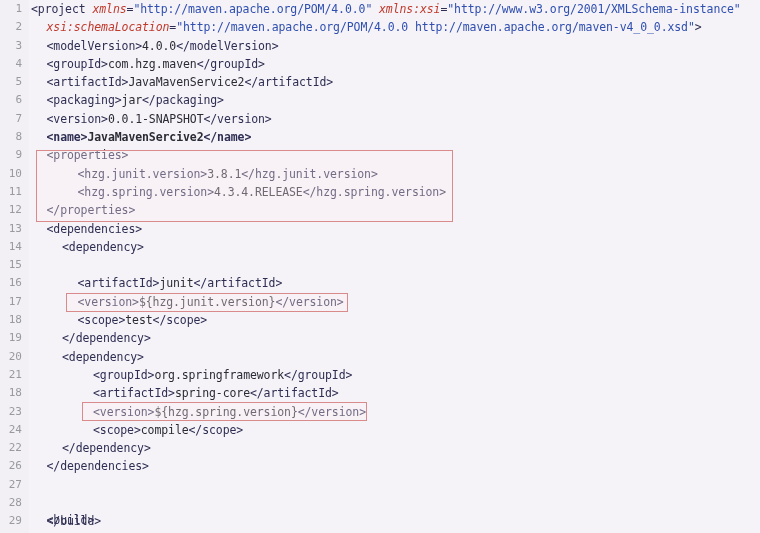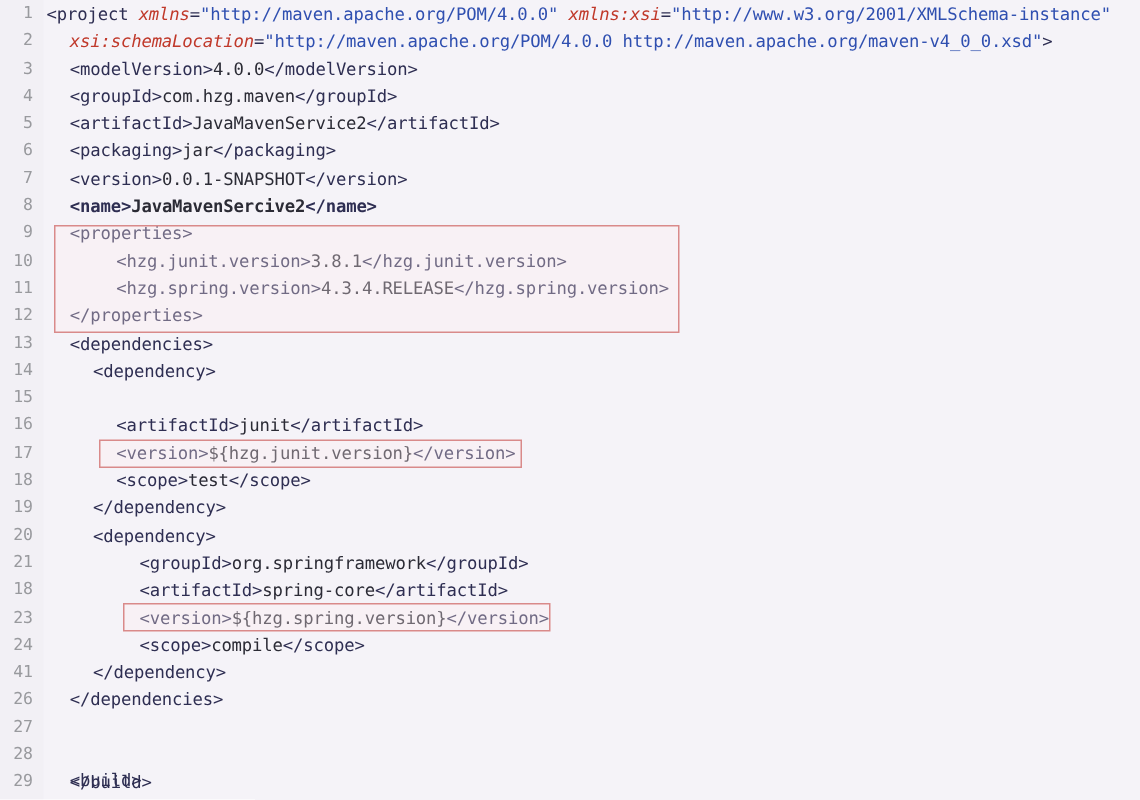--- a/index.html
+++ b/index.html
@@ -110,21 +110,21 @@
       <div class="code-line"><span class="ln">15</span></div>
       <div class="code-line"><span class="ln">16</span><span class="lc" style="left: 77.5px;"><span class="tag">&lt;artifactId&gt;</span><span class="txt">junit</span><span class="tag">&lt;/artifactId&gt;</span></span></div>
       <div class="code-line"><span class="ln">17</span><span class="lc" style="left: 77.5px;"><span class="tag">&lt;version&gt;</span><span class="txt">${hzg.junit.version}</span><span class="tag">&lt;/version&gt;</span></span></div>
       <div class="code-line"><span class="ln">18</span><span class="lc" style="left: 77.5px;"><span class="tag">&lt;scope&gt;</span><span class="txt">test</span><span class="tag">&lt;/scope&gt;</span></span></div>
       <div class="code-line"><span class="ln">19</span><span class="lc" style="left: 62px;"><span class="tag">&lt;/dependency&gt;</span></span></div>
       <div class="code-line"><span class="ln">20</span><span class="lc" style="left: 62px;"><span class="tag">&lt;dependency&gt;</span></span></div>
       <div class="code-line"><span class="ln">21</span><span class="lc" style="left: 93px;"><span class="tag">&lt;groupId&gt;</span><span class="txt">org.springframework</span><span class="tag">&lt;/groupId&gt;</span></span></div>
       <div class="code-line"><span class="ln">18</span><span class="lc" style="left: 93px;"><span class="tag">&lt;artifactId&gt;</span><span class="txt">spring-core</span><span class="tag">&lt;/artifactId&gt;</span></span></div>
       <div class="code-line"><span class="ln">23</span><span class="lc" style="left: 93px;"><span class="tag">&lt;version&gt;</span><span class="txt">${hzg.spring.version}</span><span class="tag">&lt;/version&gt;</span></span></div>
       <div class="code-line"><span class="ln">24</span><span class="lc" style="left: 93px;"><span class="tag">&lt;scope&gt;</span><span class="txt">compile</span><span class="tag">&lt;/scope&gt;</span></span></div>
-      <div class="code-line"><span class="ln">41</span><span class="lc" style="left: 62px;"><span class="tag">&lt;/dependency&gt;</span></span></div>
+      <div class="code-line"><span class="ln">22</span><span class="lc" style="left: 62px;"><span class="tag">&lt;/dependency&gt;</span></span></div>
       <div class="code-line"><span class="ln">26</span><span class="lc" style="left: 46.5px;"><span class="tag">&lt;/dependencies&gt;</span></span></div>
       <div class="code-line"><span class="ln">27</span><span class="lc" style="left: 46.5px; margin-top: 35px;"><span class="tag">&lt;build&gt;</span></span></div>
       <div class="code-line"><span class="ln">28</span></div>
       <div class="code-line"><span class="ln">29</span><span class="lc" style="left: 46.5px;"><span class="tag">&lt;/build&gt;</span></span></div>
     </div>
 
   <div class="hl-box" id="hl-properties"></div>
   <div class="hl-box" id="hl-junit-version"></div>
   <div class="hl-box" id="hl-spring-version"></div>
 </div>

